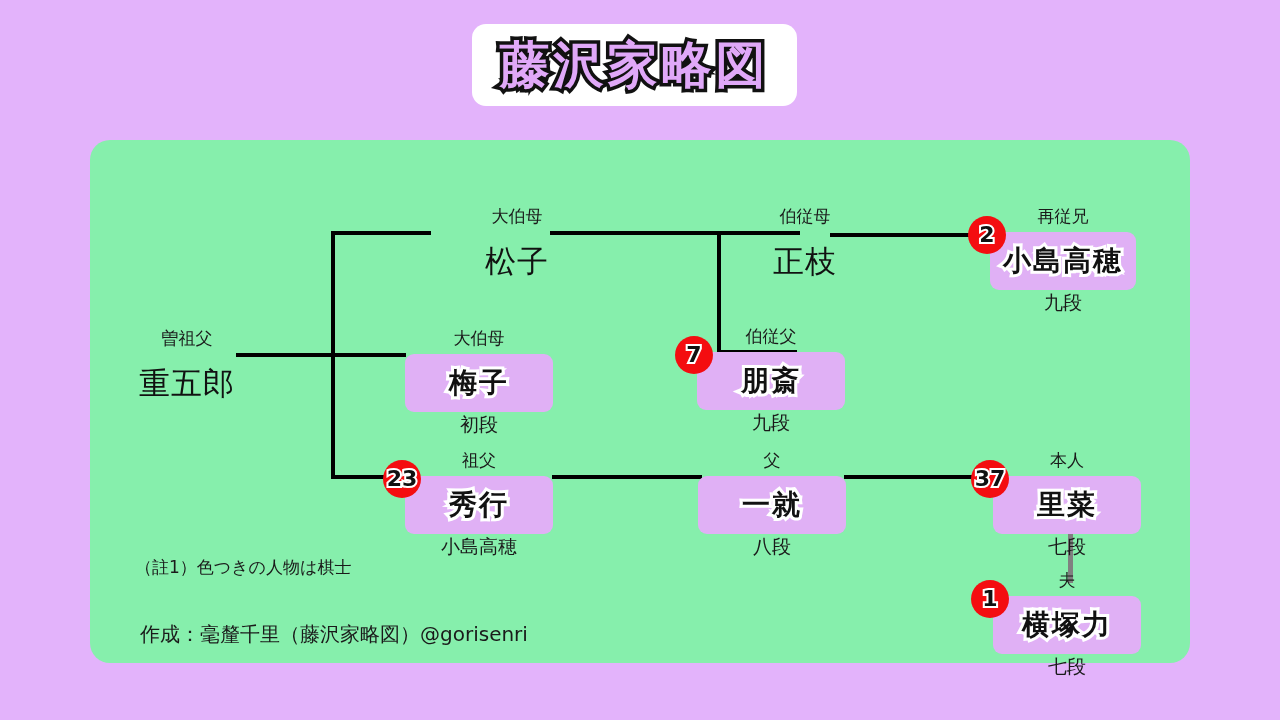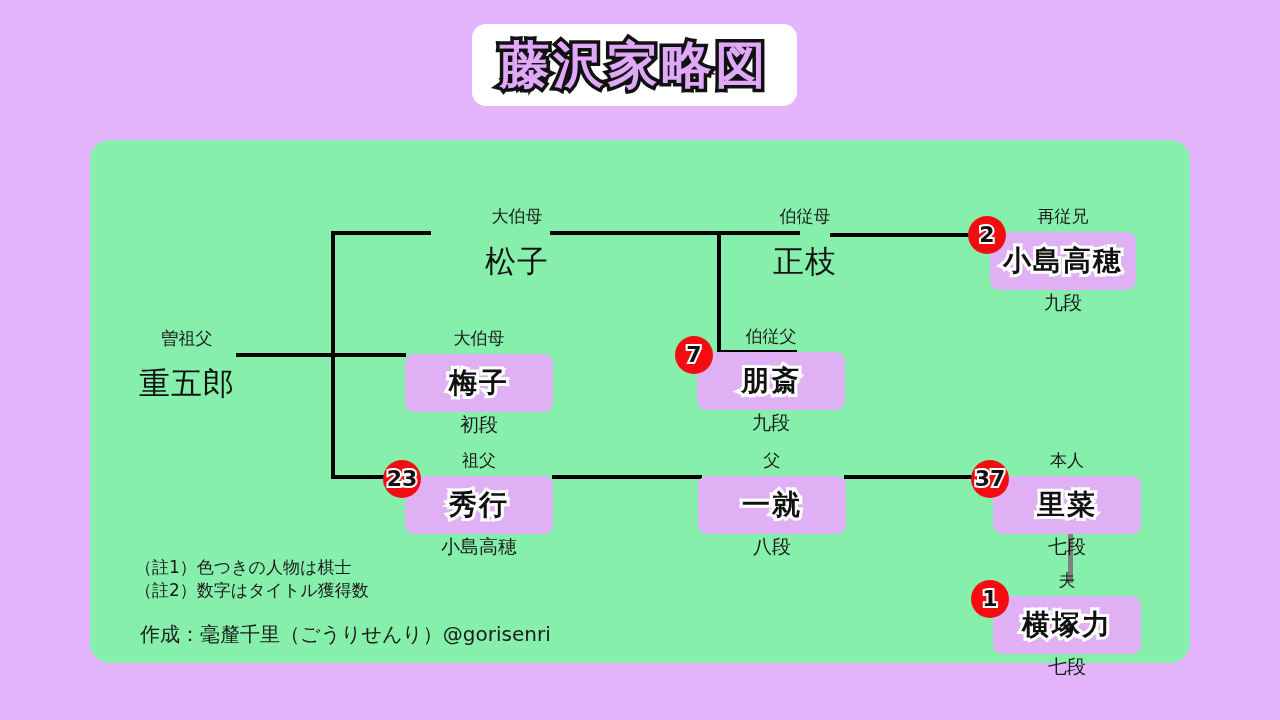--- a/index.html
+++ b/index.html
@@ -274,17 +274,16 @@
     <span class="badge">1</span>
     <span class="relation">夫</span>
     <div class="namebox">
       <span class="name">横塚力</span>
     </div>
     <span class="rank">七段</span>
   </div>
 
   <div class="notes" style="left:33px; top:416px;margin-left:12px;">
     <div>（註1）色つきの人物は棋士</div>
-    <div>（註2）数字はタイトル獲得数</div>
-  </div>
-  <div class="credit" style="left:50px; top:484px;">作成：毫釐千里（ごうりせんり）@gorisenri</div>
+  </div>
+  <div class="credit" style="left:50px; top:484px;">作成：毫釐千里（藤沢家略図）@gorisenri</div>
 
 </div>
 
 </body></html>

